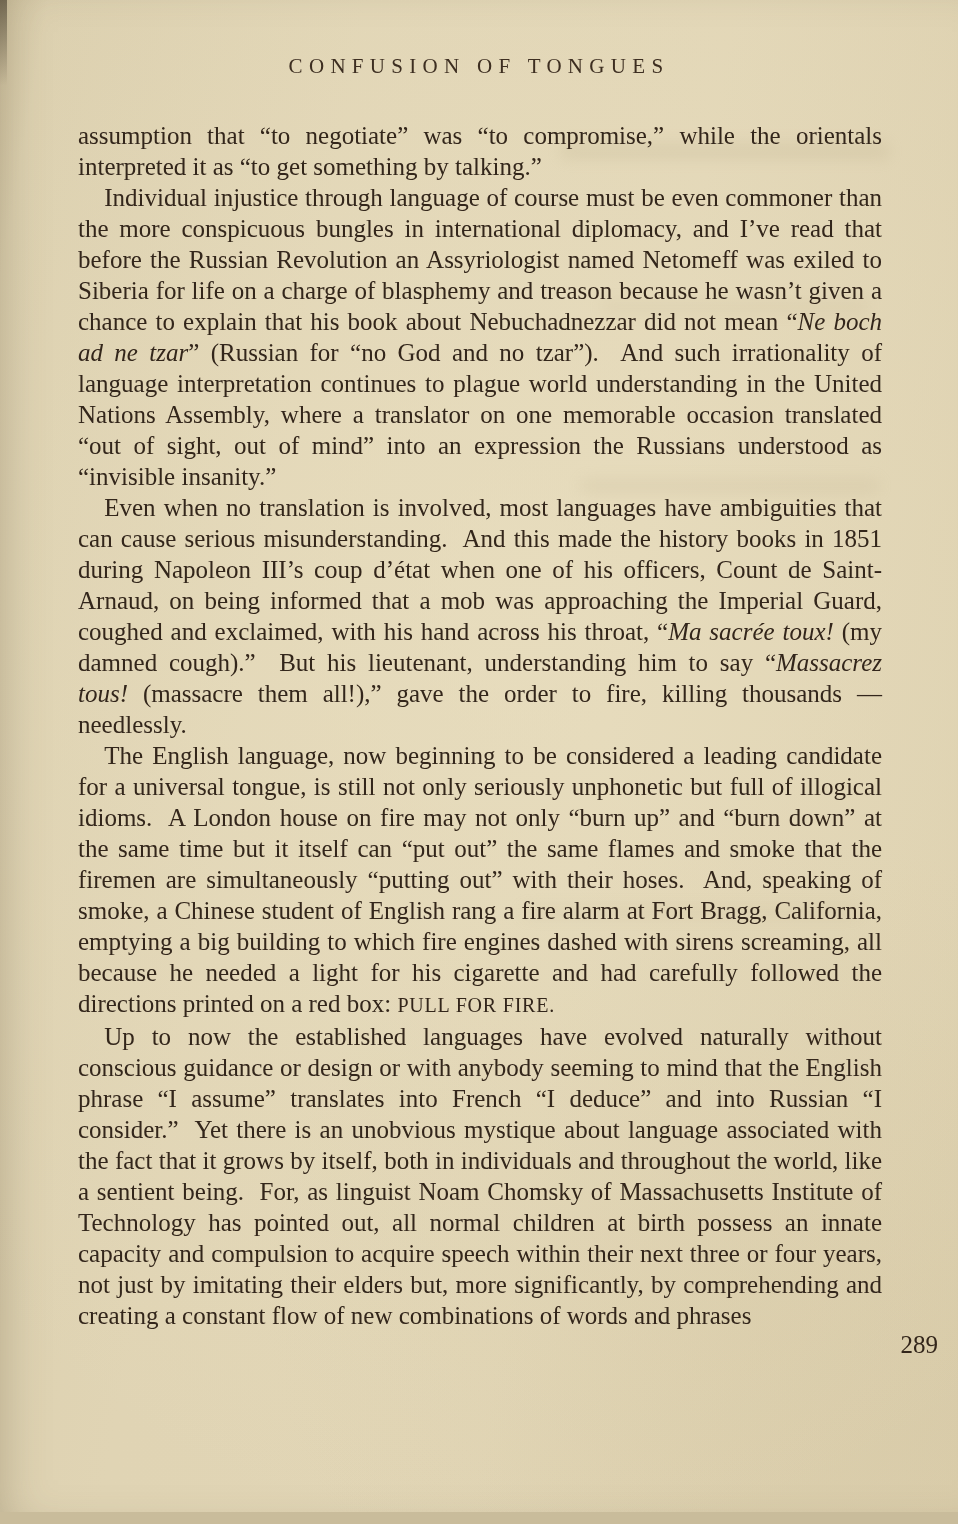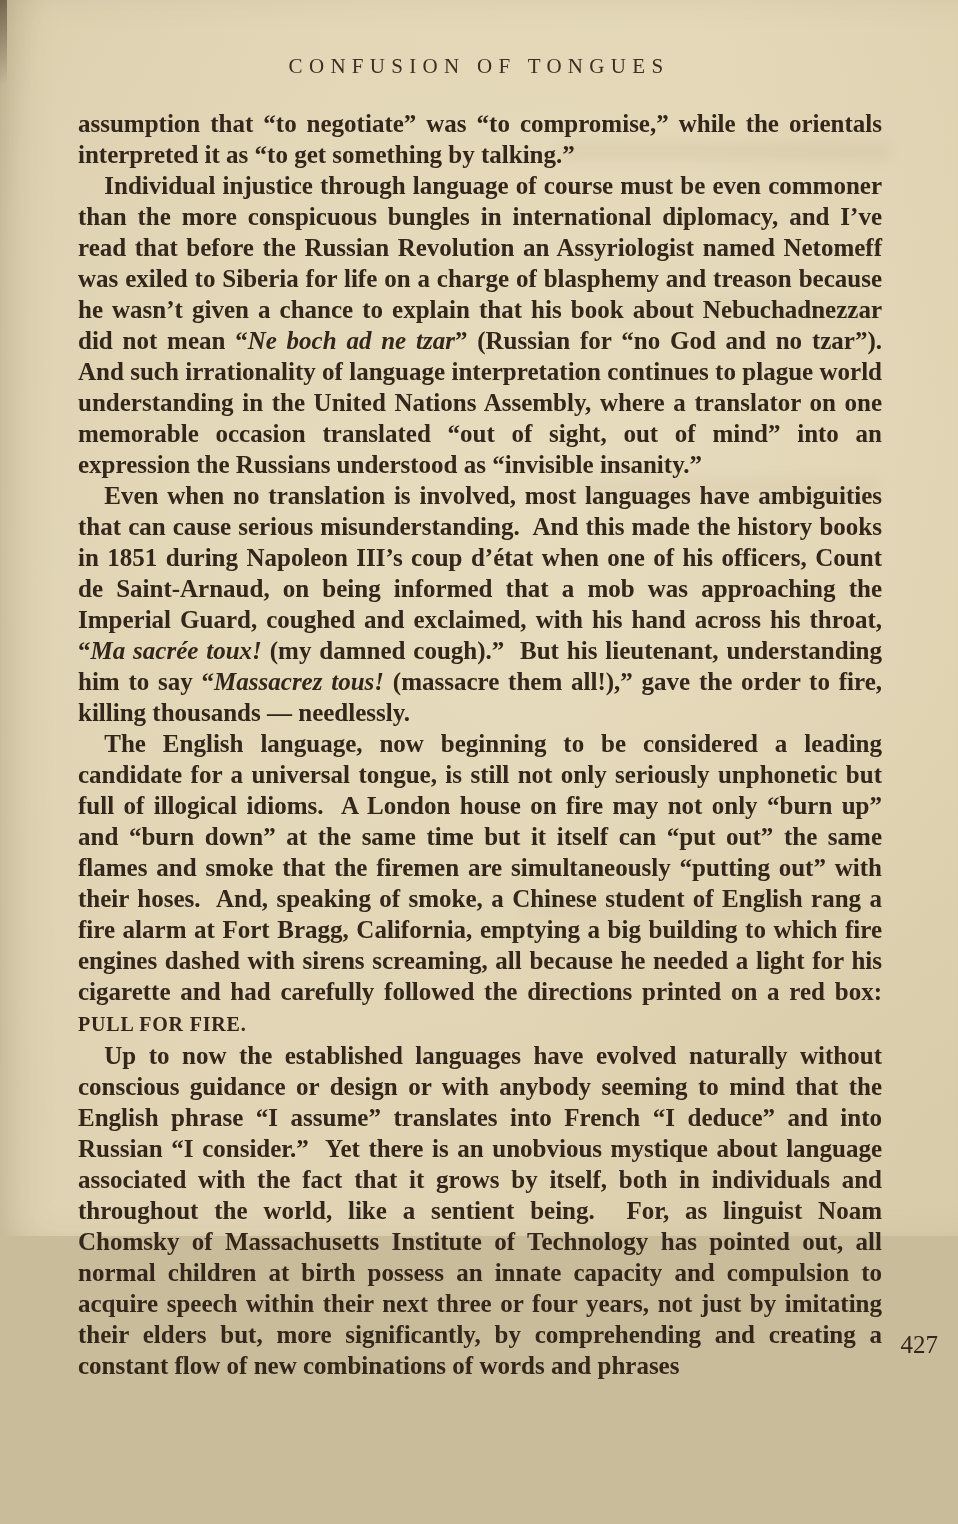--- a/index.html
+++ b/index.html
@@ -6,21 +6,21 @@
     margin: 0;
     padding: 0;
     width: 958px;
     height: 1524px;
     overflow: hidden;
     background: #c9bc9b;
   }
   .page {
     position: relative;
     width: 958px;
-    height: 1236px;
+    height: 1512px;
     background:
       radial-gradient(ellipse 120% 90% at 55% 40%, rgba(236,226,196,0.55), rgba(236,226,196,0) 70%),
       radial-gradient(ellipse 70% 40% at 80% 85%, rgba(210,196,160,0.35), rgba(210,196,160,0) 75%),
       linear-gradient(100deg, #cfc2a0 0%, #dbcfae 4%, #e0d4b4 30%, #e1d5b5 60%, #dacdab 100%);
     box-shadow: inset 26px 0 50px -28px rgba(95,80,52,0.35);
     font-family: "Liberation Serif", serif;
     color: #362a1e;
   }
   .binding-mark {
     position: absolute;
@@ -48,27 +48,26 @@
     top: 54px;
     text-align: center;
     font-size: 21px;
     letter-spacing: 0.30em;
     color: #3d2e21;
     white-space: nowrap;
   }
   .body-text {
     position: absolute;
     left: 78px;
-    top: 108px;
+    top: 120px;
     width: 804px;
     font-size: 25px;
     line-height: 31px;
     text-align: justify;
     color: #33261b;
-    font-weight: bold;
   }
   .body-text p {
     margin: 0;
     white-space: pre-wrap;
   }
   .body-text p.indent { text-indent: 1.05em; }
   .italic { font-style: italic; }
   .smallcaps { font-size: 0.80em; letter-spacing: 0.04em; margin-top: 31px; }
   .page-number {
     position: absolute;
@@ -91,14 +90,14 @@
   <div class="running-header">CONFUSION OF TONGUES</div>
 
   <div class="body-text">
       <p class=""><span>assumption that “to negotiate” was “to compromise,” while the orientals interpreted it as “to get something by talking.”</span></p>
       <p class="indent"><span>Individual injustice through language of course must be even commoner than the more conspicuous bungles in international diplomacy, and I’ve read that before the Russian Revolution an Assyriologist named Netomeff was exiled to Siberia for life on a charge of blasphemy and treason because he wasn’t given a chance to explain that his book about Nebuchadnezzar did not mean “</span><span class="italic">Ne boch ad ne tzar</span><span>” (Russian for “no God and no tzar”).  And such irrationality of language interpretation continues to plague world understanding in the United Nations Assembly, where a translator on one memorable occasion translated “out of sight, out of mind” into an expression the Russians understood as “invisible insanity.”</span></p>
       <p class="indent"><span>Even when no translation is involved, most languages have ambiguities that can cause serious misunderstanding.  And this made the history books in 1851 during Napoleon III’s coup d’état when one of his officers, Count de Saint-Arnaud, on being informed that a mob was approaching the Imperial Guard, coughed and exclaimed, with his hand across his throat, “</span><span class="italic">Ma sacrée toux!</span><span> (my damned cough).”  But his lieutenant, understanding him to say “</span><span class="italic">Massacrez tous!</span><span> (massacre them all!),” gave the order to fire, killing thousands — needlessly.</span></p>
       <p class="indent"><span>The English language, now beginning to be considered a leading candidate for a universal tongue, is still not only seriously unphonetic but full of illogical idioms.  A London house on fire may not only “burn up” and “burn down” at the same time but it itself can “put out” the same flames and smoke that the firemen are simultaneously “putting out” with their hoses.  And, speaking of smoke, a Chinese student of English rang a fire alarm at Fort Bragg, California, emptying a big building to which fire engines dashed with sirens screaming, all because he needed a light for his cigarette and had carefully followed the directions printed on a red box: </span><span class="smallcaps">PULL FOR FIRE.</span></p>
       <p class="indent"><span>Up to now the established languages have evolved naturally without conscious guidance or design or with anybody seeming to mind that the English phrase “I assume” translates into French “I deduce” and into Russian “I consider.”  Yet there is an unobvious mystique about language associated with the fact that it grows by itself, both in individuals and throughout the world, like a sentient being.  For, as linguist Noam Chomsky of Massachusetts Institute of Technology has pointed out, all normal children at birth possess an innate capacity and compulsion to acquire speech within their next three or four years, not just by imitating their elders but, more significantly, by comprehending and creating a constant flow of new combinations of words and phrases</span></p>
     </div>
 
-  <div class="page-number">427</div>
+  <div class="page-number">289</div>
 </div>
 
 </body></html>

